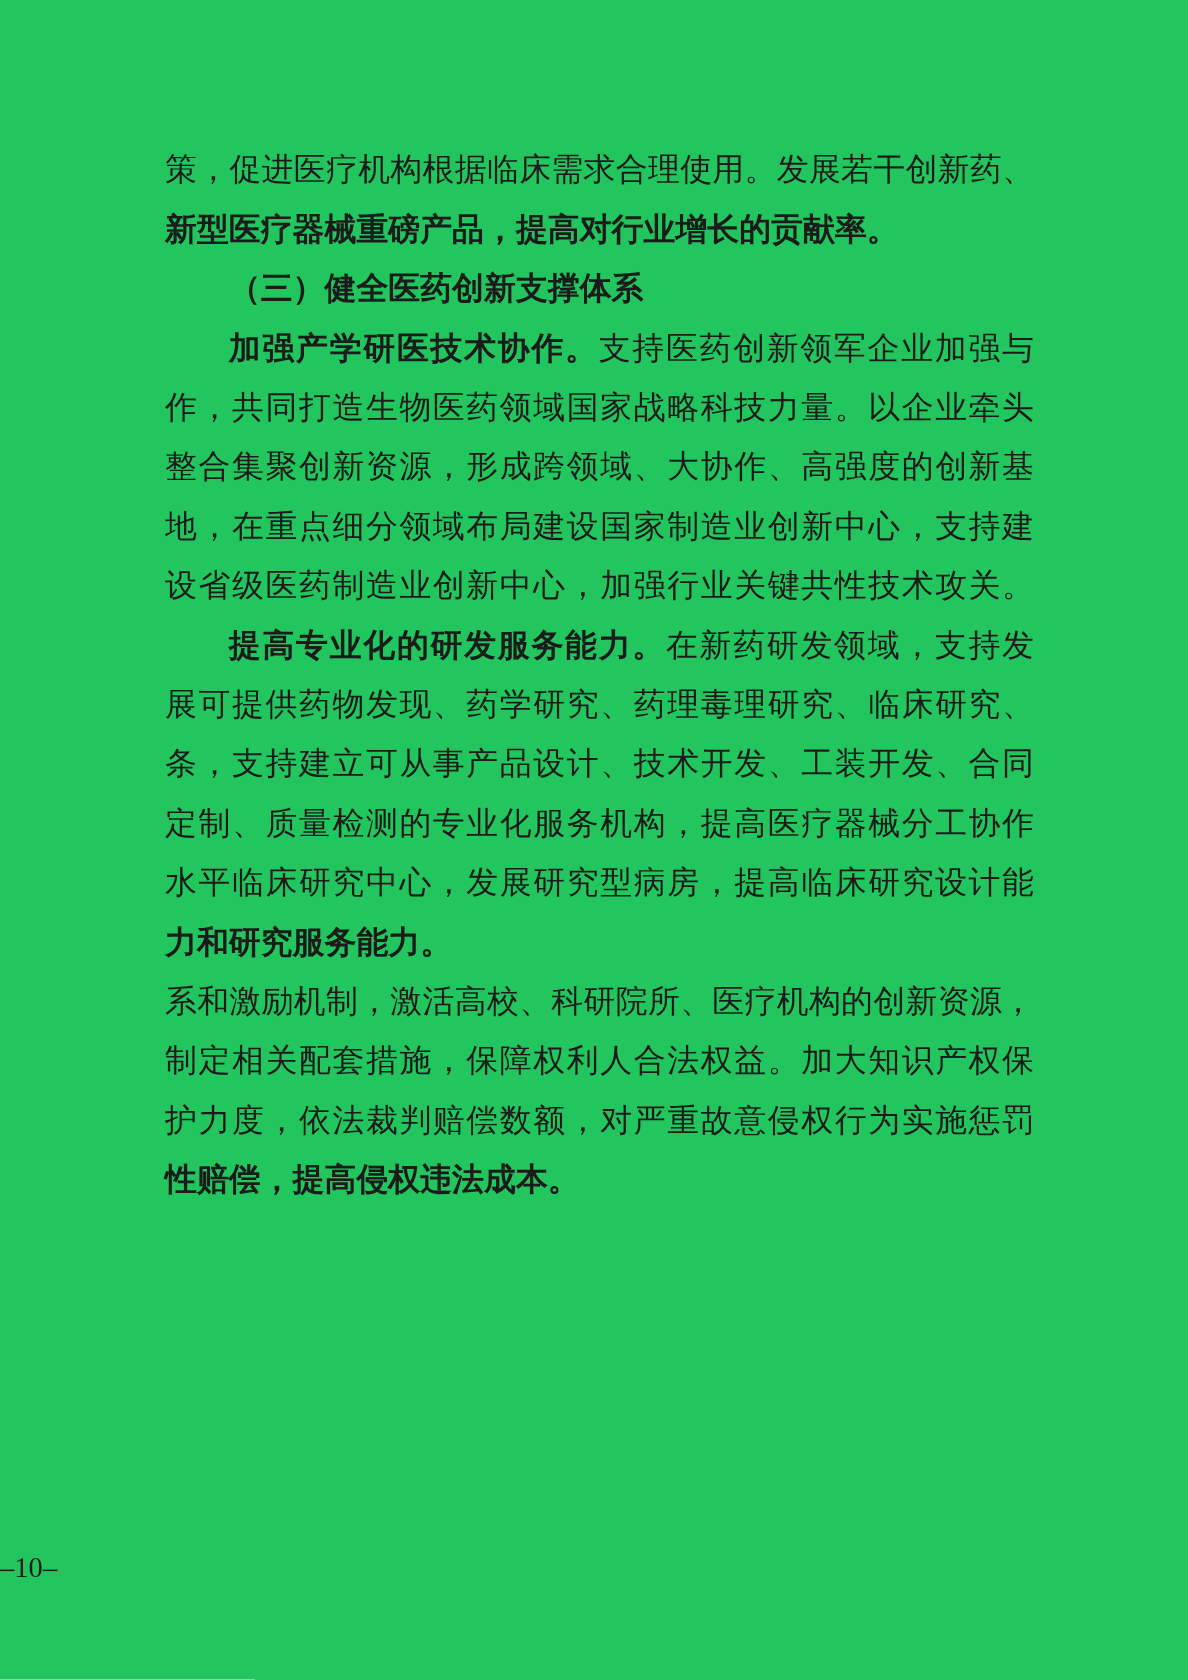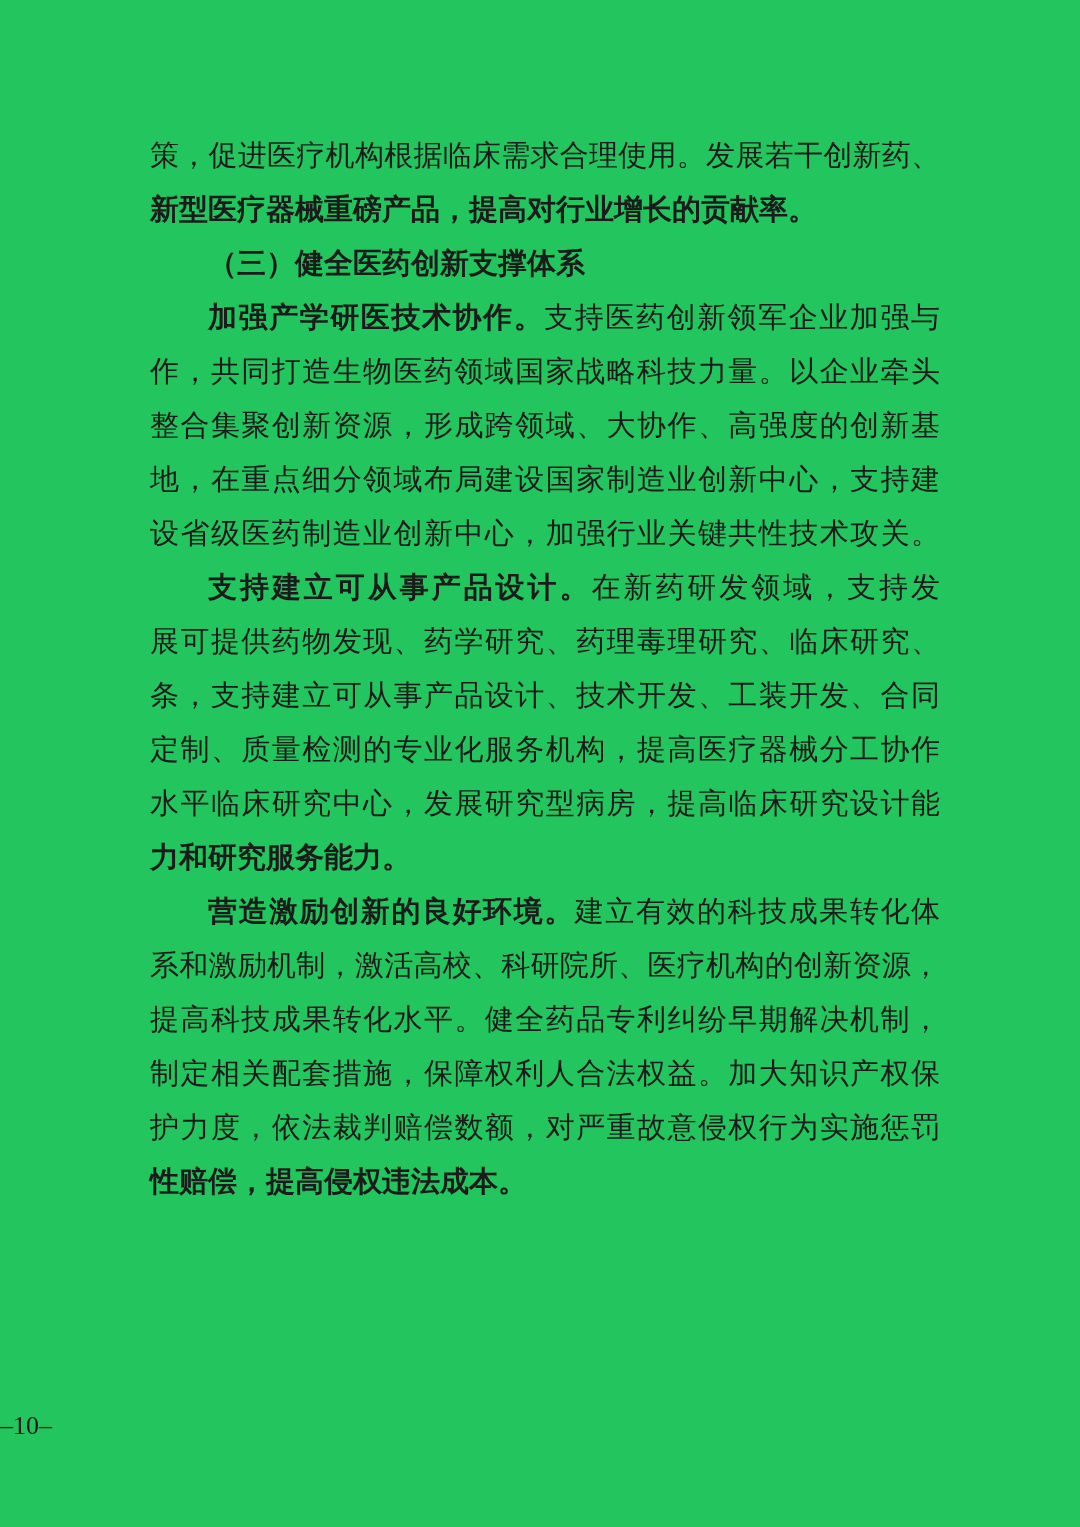--- a/index.html
+++ b/index.html
@@ -65,30 +65,28 @@
     <div class="line short">新型医疗器械重磅产品，提高对行业增长的贡献率。</div>
 
     <div class="line short indent heading">（三）健全医药创新支撑体系</div>
 
     <div class="line indent"><span class="lead">加强产学研医技术协作。</span><span>支持医药创新领军企业加强与</span></div>
     <div class="line">作，共同打造生物医药领域国家战略科技力量。以企业牵头</div>
     <div class="line">整合集聚创新资源，形成跨领域、大协作、高强度的创新基</div>
     <div class="line">地，在重点细分领域布局建设国家制造业创新中心，支持建</div>
     <div class="line">设省级医药制造业创新中心，加强行业关键共性技术攻关。</div>
 
-    <div class="line indent"><span class="lead">支持建立可从事产品设计。</span><span>在新药研发领域，支持发</span></div>
+    <div class="line indent"><span class="lead">提高专业化的研发服务能力。</span><span>在新药研发领域，支持发</span></div>
     <div class="line">展可提供药物发现、药学研究、药理毒理研究、临床研究、</div>
     <div class="line">条，支持建立可从事产品设计、技术开发、工装开发、合同</div>
     <div class="line">定制、质量检测的专业化服务机构，提高医疗器械分工协作</div>
     <div class="line">水平临床研究中心，发展研究型病房，提高临床研究设计能</div>
     <div class="line short">力和研究服务能力。</div>
 
-    <div class="line indent"><span class="lead">营造激励创新的良好环境。</span><span>建立有效的科技成果转化体</span></div>
     <div class="line">系和激励机制，激活高校、科研院所、医疗机构的创新资源，</div>
-    <div class="line">提高科技成果转化水平。健全药品专利纠纷早期解决机制，</div>
     <div class="line">制定相关配套措施，保障权利人合法权益。加大知识产权保</div>
     <div class="line">护力度，依法裁判赔偿数额，对严重故意侵权行为实施惩罚</div>
     <div class="line short">性赔偿，提高侵权违法成本。</div>
 
   </div>
 
   <div class="footer">–10–</div>
 </div>
 
 </body></html>

